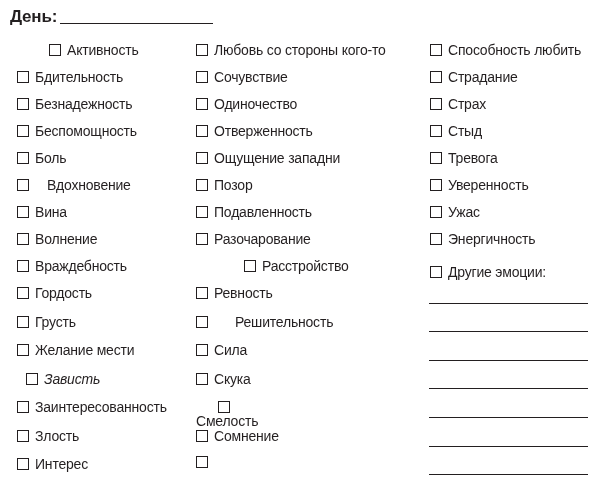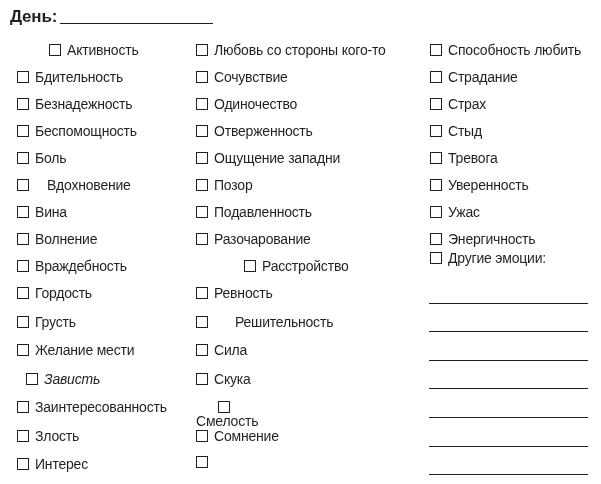--- a/index.html
+++ b/index.html
@@ -170,21 +170,21 @@
       <span>Уверенность</span>
     </div>
     <div class="item" style="left: 430px; top: 204px;">
       <span class="box"></span>
       <span>Ужас</span>
     </div>
     <div class="item" style="left: 430px; top: 231px;">
       <span class="box"></span>
       <span>Энергичность</span>
     </div>
-    <div class="item" style="left: 430px; top: 250px;">
+    <div class="item" style="left: 430px; top: 264px;">
       <span class="box"></span>
       <span>Другие эмоции:</span>
     </div>
   </div>
 <div id="lines">
     <div class="wline" style="top: 303px;"></div>
     <div class="wline" style="top: 331px;"></div>
     <div class="wline" style="top: 360px;"></div>
     <div class="wline" style="top: 388px;"></div>
     <div class="wline" style="top: 417px;"></div>

